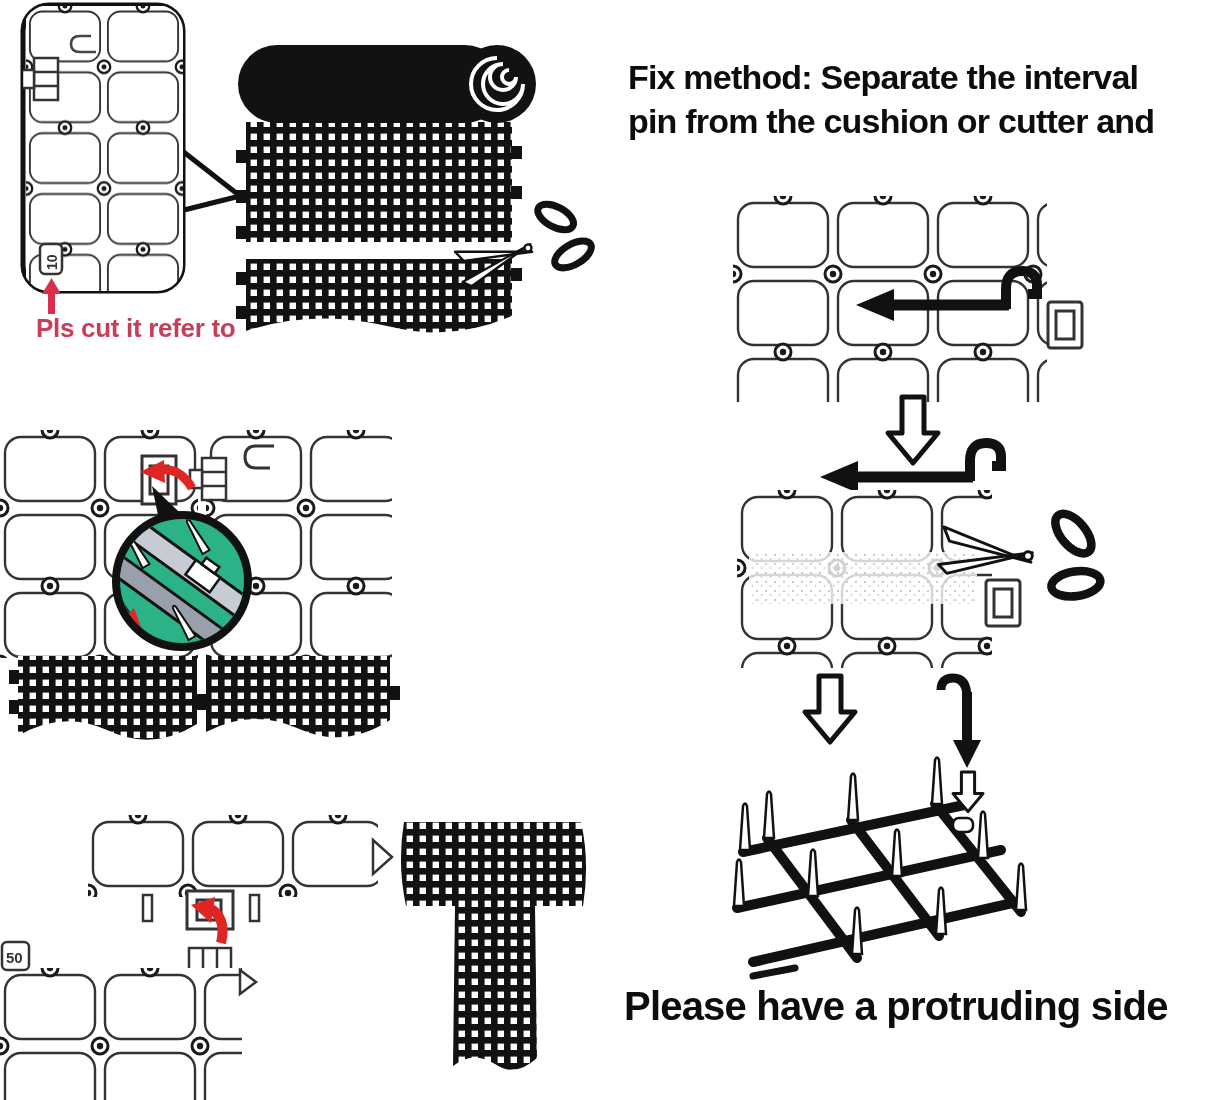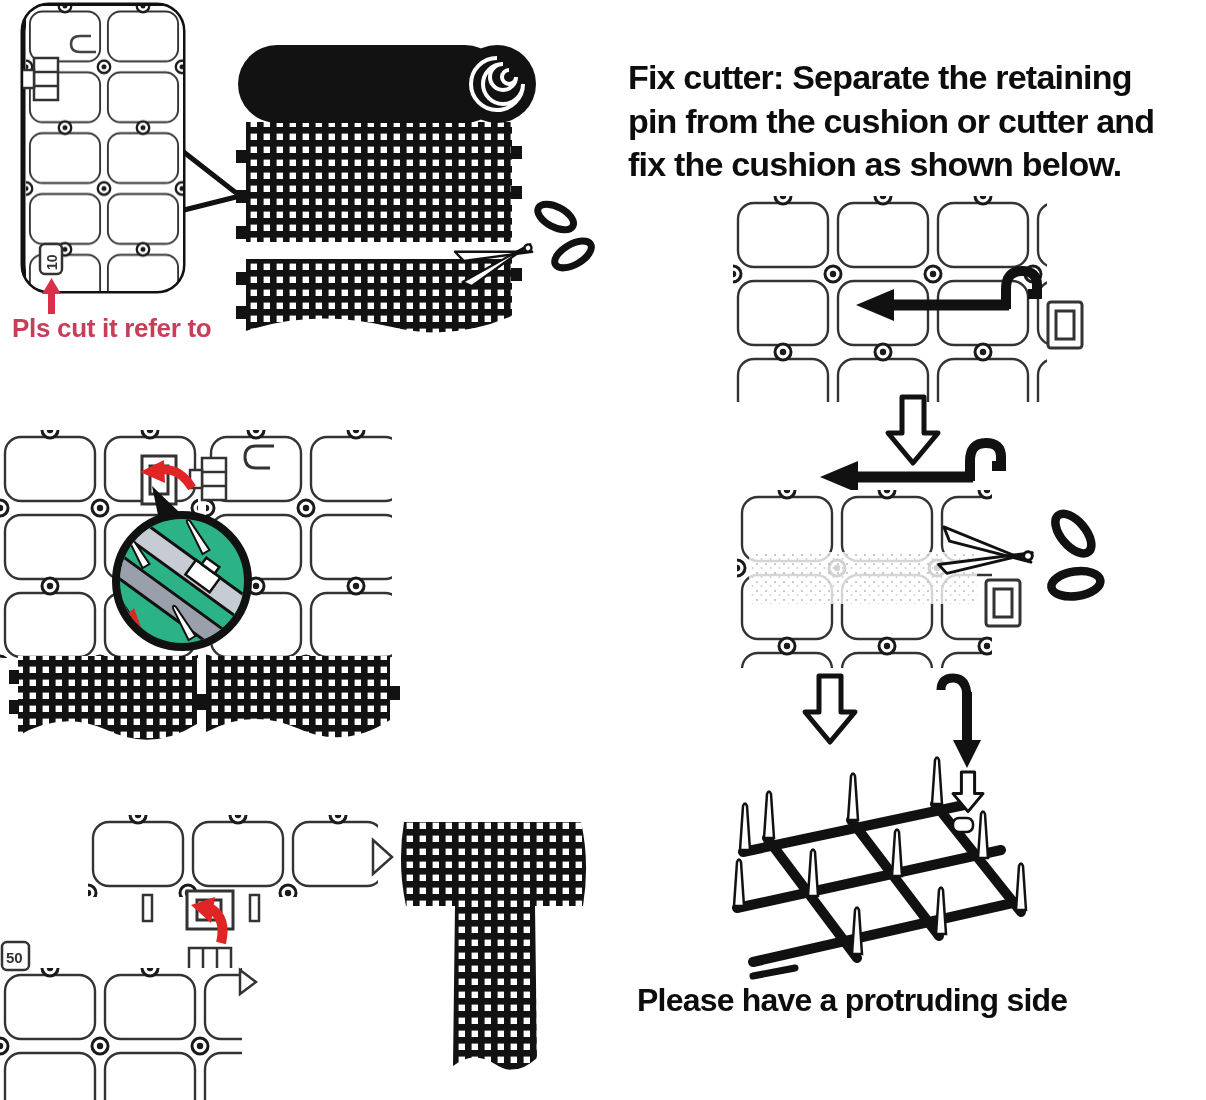--- a/index.html
+++ b/index.html
@@ -2,22 +2,22 @@
 <html><head>
 <meta charset="utf-8">
 <style>
   html,body{margin:0;padding:0;background:#fff;}
   .canvas{position:relative;width:1206px;height:1100px;background:#ffffff;overflow:hidden;
           font-family:"Liberation Sans",sans-serif;}
   .art{position:absolute;left:0;top:0;}
   .txt{position:absolute;color:#0d0d0d;font-weight:700;}
   .txt div{white-space:nowrap;}
   .fix-text{left:628px;top:56px;font-size:34px;line-height:1.28;letter-spacing:-0.8px;}
-  .protrude-text{left:637px;top:980px;font-size:32px;line-height:1.3;letter-spacing:-0.8px;}
-  .cut-note{left:12px;top:312px;font-size:26px;line-height:1.3;letter-spacing:-0.3px;color:#c73e58;}
+  .protrude-text{left:624px;top:980px;font-size:40px;line-height:1.3;letter-spacing:-0.8px;}
+  .cut-note{left:36px;top:312px;font-size:26px;line-height:1.3;letter-spacing:-0.3px;color:#c73e58;}
   svg text{font-family:"Liberation Sans",sans-serif;font-weight:bold;fill:#333;}
 </style>
 </head>
 <body>
 
 <div class="canvas">
 
   <svg class="art" width="1206" height="1100" viewBox="0 0 1206 1100">
     <defs>
 
@@ -283,22 +283,21 @@
       <path d="M404,822 Q397,864 406,906 L583,906 Q590,862 581,822 Z" fill="url(#dense)"></path>
       <path d="M455,906 H535 L537,1058 Q515,1078 495,1064 Q473,1050 453,1066 Z" fill="url(#dense)"></path>
     </g>
   </svg>
 
   <div class="txt cut-note">
     <div>Pls cut it refer to</div>
   </div>
 
   <div class="txt fix-text">
-    <div>Fix cutter: Separate the retaining</div>
+    <div>Fix method: Separate the interval</div>
     <div>pin from the cushion or cutter and</div>
-    <div>fix the cushion as shown below.</div>
   </div>
 
   <div class="txt protrude-text">
     <div>Please have a protruding side</div>
   </div>
 
 </div>
 
 </body></html>

